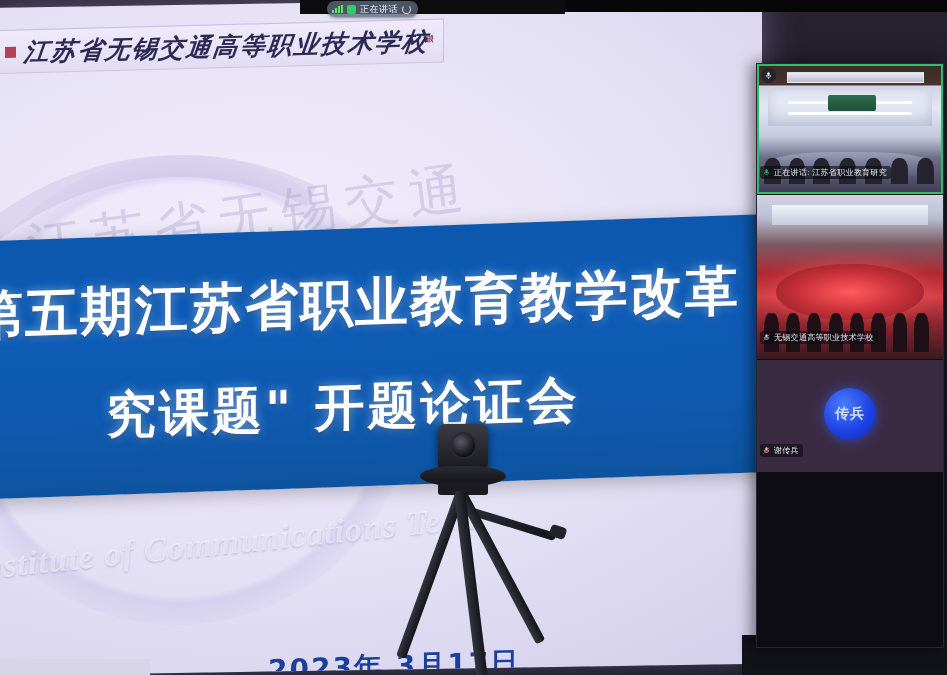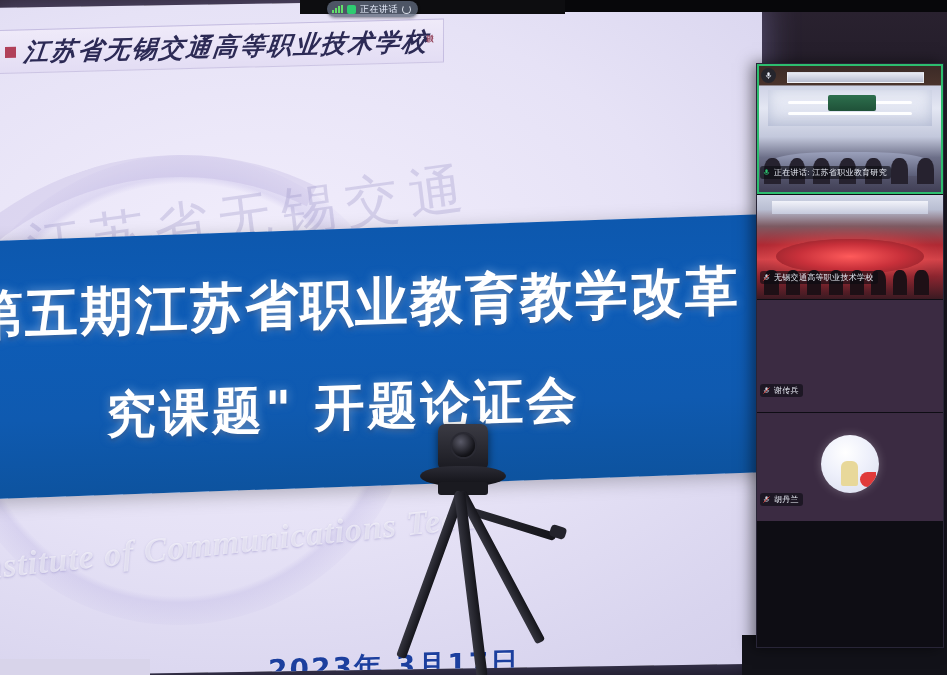--- a/index.html
+++ b/index.html
@@ -134,21 +134,21 @@
   
   .sidebar {
     position:absolute; right:3px; top:63px; width:188px; height:585px;
     background:#0e0d14; z-index:30;
     display:flex; flex-direction:column; gap:1px;
     box-shadow:-4px 0 14px rgba(0,0,0,.5);
     border:1px solid rgba(120,110,160,.25);
   }
   .tile { position:relative; width:100%; overflow:hidden; flex:none; }
   .tile.t1 { height:130px; }
-  .tile.t2 { height:104px; }
+  .tile.t2 { height:164px; }
   .tile.t3 { height:112px; }
   .tile.t4 { height:108px; }
   .tile.t5 { height:102px; }
 
   .tile-label {
     position:absolute; left:3px; bottom:15px; z-index:6;
     display:flex; align-items:center; gap:3px;
     background:rgba(12,12,18,.62); padding:1px 4px 1px 2px; border-radius:3px;
     max-width:95%;
   }
@@ -405,41 +405,29 @@
             <rect x="9" y="3" width="6" height="11" rx="3" fill="#c8ccd8"></rect>
             <path d="M6 11a6 6 0 0012 0" stroke="#c8ccd8" stroke-width="2" fill="none"></path>
             <line x1="4" y1="20" x2="20" y2="4" stroke="#e2453c" stroke-width="2.4"></line>
           </svg>
         <span class="nm">无锡交通高等职业技术学校</span>
       </div>
     </div>
 
     <div class="tile t3">
       <div class="avabg"></div>
+      <div class="ava-circle">
+        <span class="at">传兵</span>
+      </div>
       <div class="tile-label">
         <svg class="mic" viewBox="0 0 24 24">
             <rect x="9" y="3" width="6" height="11" rx="3" fill="#c8ccd8"></rect>
             <path d="M6 11a6 6 0 0012 0" stroke="#c8ccd8" stroke-width="2" fill="none"></path>
             <line x1="4" y1="20" x2="20" y2="4" stroke="#e2453c" stroke-width="2.4"></line>
           </svg>
         <span class="nm">谢传兵</span>
       </div>
     </div>
 
-    <div class="tile t4">
-      <div class="avabg"></div>
-      <div class="ava-photo">
-        <div class="body"></div>
-          <div class="red"></div>
-      </div>
-      <div class="tile-label">
-        <svg class="mic" viewBox="0 0 24 24">
-            <rect x="9" y="3" width="6" height="11" rx="3" fill="#c8ccd8"></rect>
-            <path d="M6 11a6 6 0 0012 0" stroke="#c8ccd8" stroke-width="2" fill="none"></path>
-            <line x1="4" y1="20" x2="20" y2="4" stroke="#e2453c" stroke-width="2.4"></line>
-          </svg>
-        <span class="nm">胡丹兰</span>
-      </div>
-    </div>
 
 
   </div>
 </div>
 
 </body></html>

